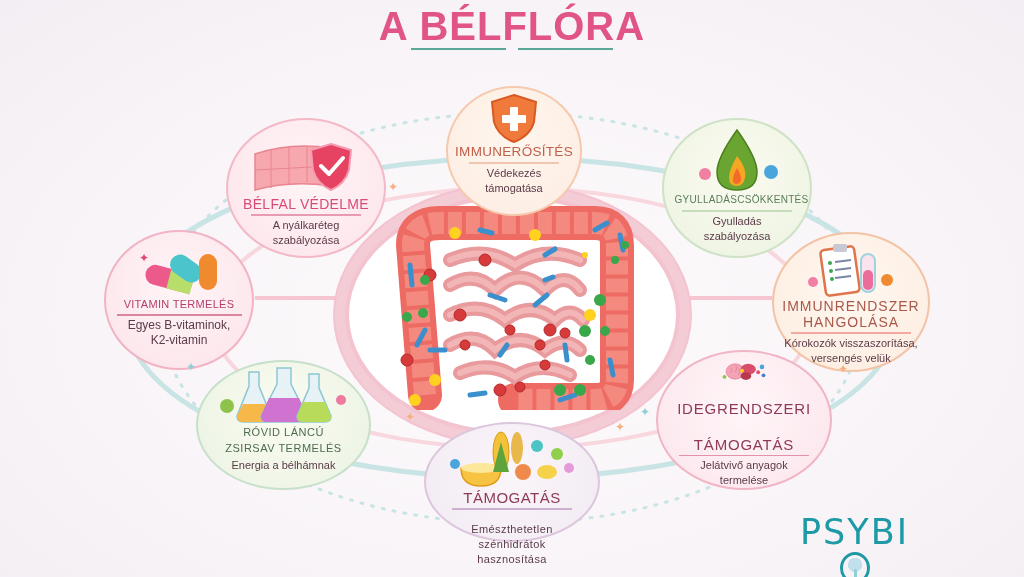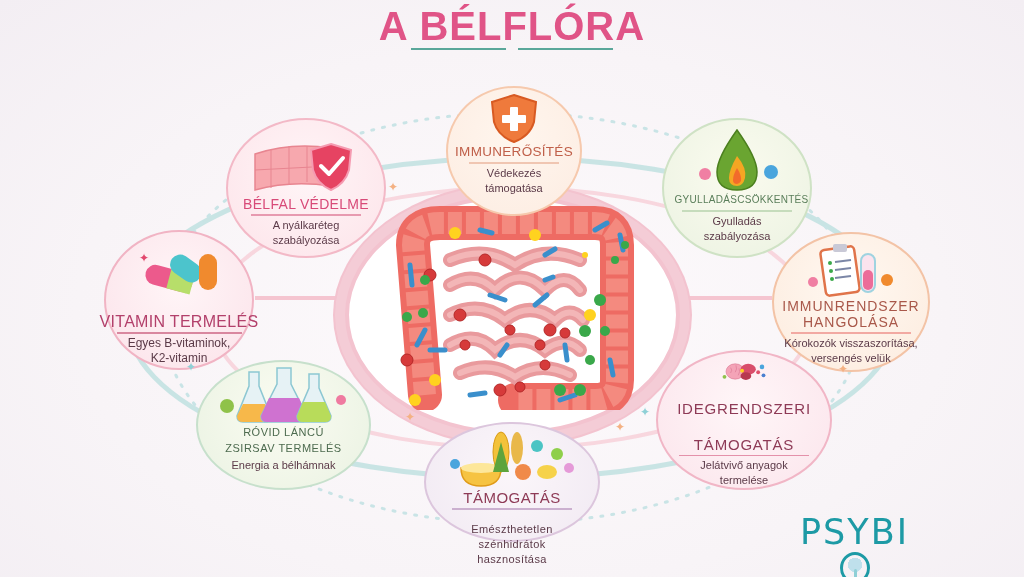--- a/index.html
+++ b/index.html
@@ -66,21 +66,21 @@
 
   .n-gyull { left: 662px; top: 118px; width: 150px; height: 140px;
     background: radial-gradient(circle at 50% 40%, #fbfbef 0%, #eef4e4 80%);
     border: 2px solid #cfe2c5; }
   .n-gyull .label { color: #5a7e5a; font-size: 10px; margin-left: 9px; }
   .n-gyull .divider { background: #c6dcbc; width: 110px; }
 
   .n-vitamin { left: 104px; top: 230px; width: 150px; height: 140px;
     background: radial-gradient(circle at 50% 40%, #fff5f7 0%, #fce6ec 80%);
     border: 2px solid #f1b4c4; }
-  .n-vitamin .label { color: #b3406b; font-size: 16px; margin-top: 18px; }
+  .n-vitamin .label { color: #b3406b; font-size: 11px; }
   .n-vitamin .divider { background: #d9879f; width: 125px; }
 
   .n-hangol { left: 772px; top: 232px; width: 158px; height: 140px;
     background: radial-gradient(circle at 50% 40%, #fff8f1 0%, #fdeee2 80%);
     border: 2px solid #f3c3a6; }
   .n-hangol .label { color: #a9584a; font-size: 14px; letter-spacing: 1px; }
   .n-hangol .divider { background: #f2a9a2; width: 120px; }
 
   .n-rovid { left: 196px; top: 360px; width: 175px; height: 130px;
     background: radial-gradient(circle at 50% 40%, #fbfcf2 0%, #edf4e5 80%);

